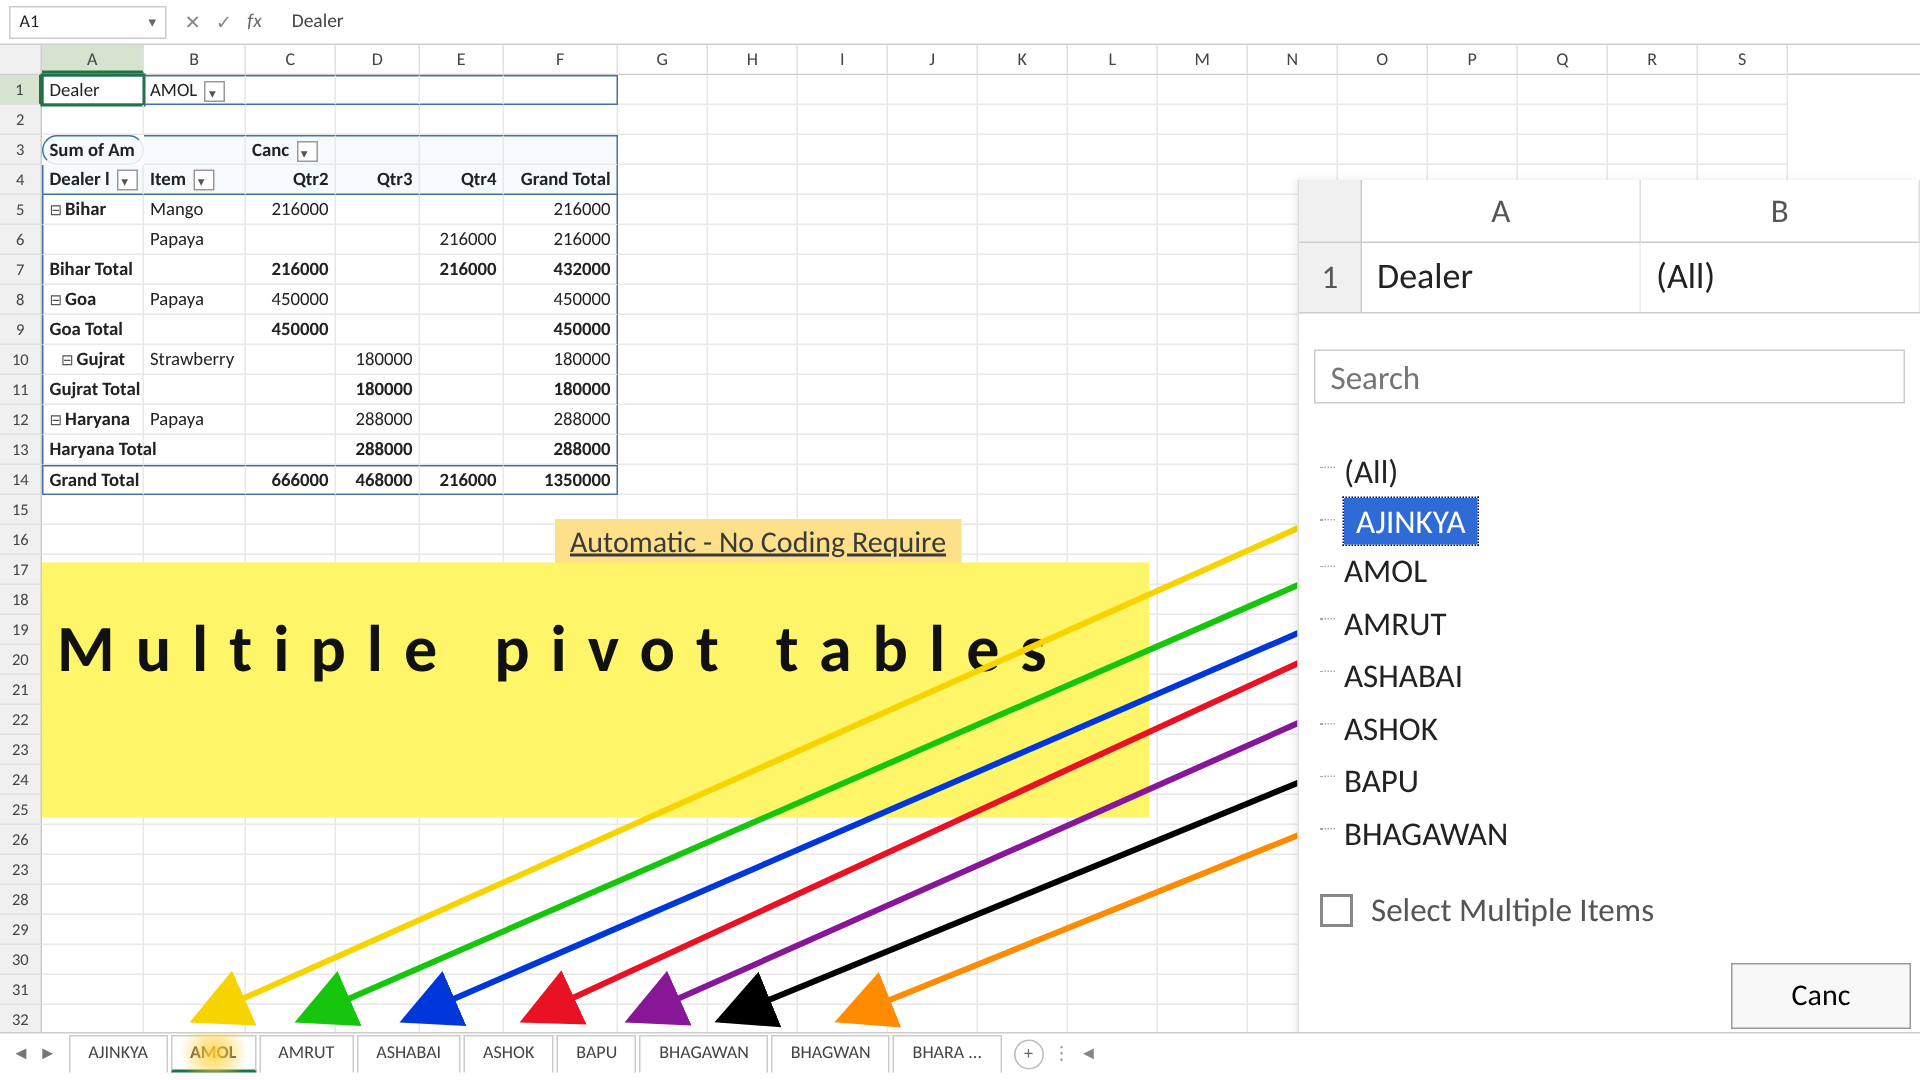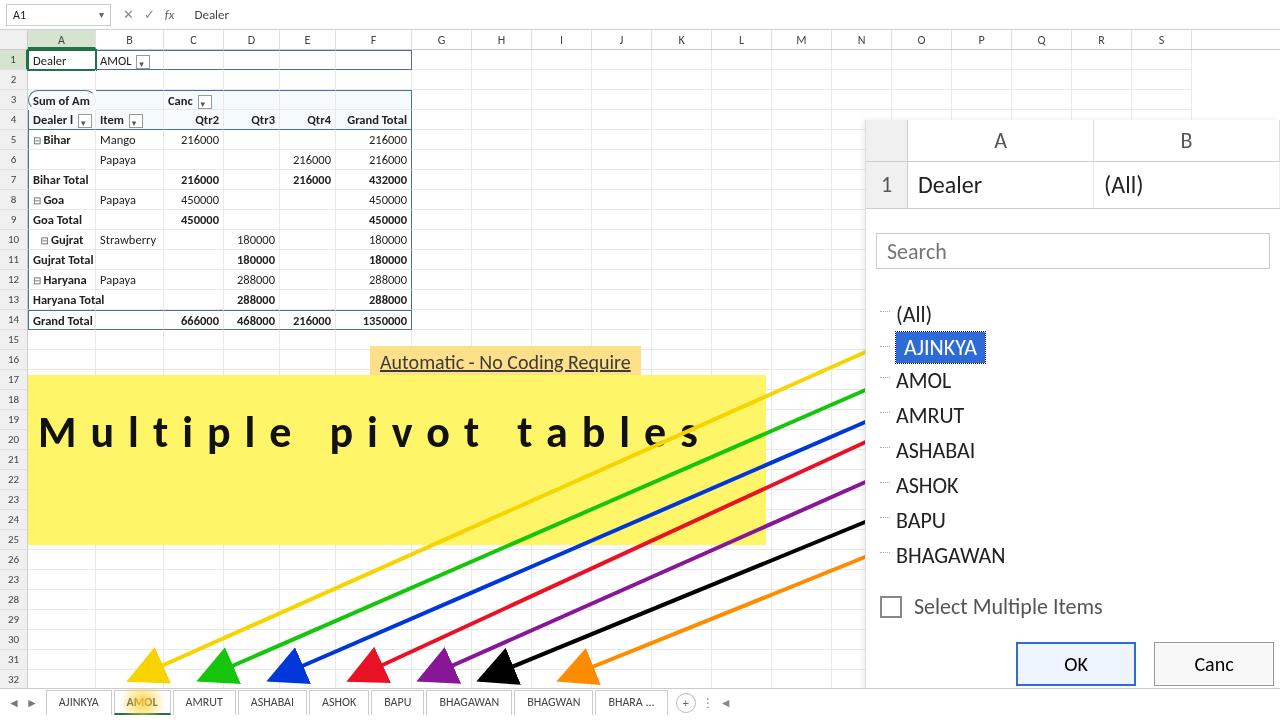--- a/index.html
+++ b/index.html
@@ -867,21 +867,20 @@
       <div class="mg-cell">(All)</div>
     </div>
   </div>
   <input class="search" placeholder="Search" style="">
   <div class="tree" id="tree"><div class="tree-item">(All)</div><div class="tree-item sel">AJINKYA</div><div class="tree-item">AMOL</div><div class="tree-item">AMRUT</div><div class="tree-item">ASHABAI</div><div class="tree-item">ASHOK</div><div class="tree-item">BAPU</div><div class="tree-item">BHAGAWAN</div></div>
   <div class="multi">
     <div class="chk"></div>
     <span>Select Multiple Items</span>
   </div>
   <div class="btns">
-    <button class="btn primary">OK</button>
     <button class="btn">Canc</button>
   </div>
 </div>
 
 <div class="tabs-bar">
   <div class="tab-nav">
       <span>◄</span>
       <span>►</span>
     </div>
   <div id="tabs" style="display:flex">

